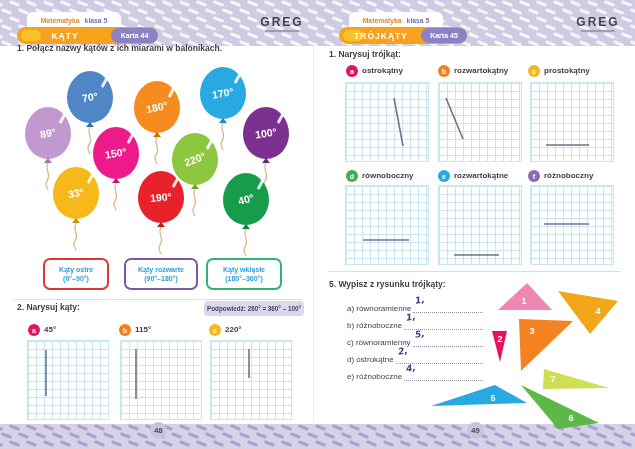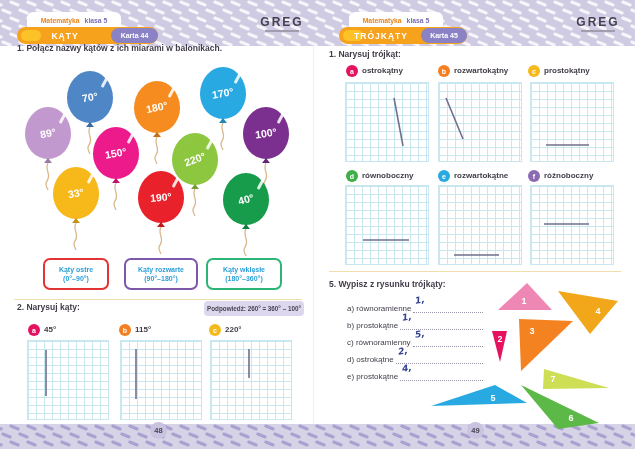--- a/index.html
+++ b/index.html
@@ -642,39 +642,39 @@
         <line x1="13" y1="38" x2="58" y2="38" stroke="#6f6f8e" stroke-width="1.6"></line>
       </svg>
     </div>
     <div class="ans-row" style="top:300px;">
       <span class="ans-label">a) równoramienne</span>
       <span class="ans-line">
         <span class="hand">1,</span>
       </span>
     </div>
     <div class="ans-row" style="top:317px;">
-      <span class="ans-label">b) prostokątne</span>
+      <span class="ans-label">b) różnoboczne</span>
       <span class="ans-line">
         <span class="hand">1,</span>
       </span>
     </div>
     <div class="ans-row" style="top:334px;">
       <span class="ans-label">c) równoramienny</span>
       <span class="ans-line">
         <span class="hand">5,</span>
       </span>
     </div>
     <div class="ans-row" style="top:351px;">
       <span class="ans-label">d) ostrokątne</span>
       <span class="ans-line">
         <span class="hand">2,</span>
       </span>
     </div>
     <div class="ans-row" style="top:368px;">
-      <span class="ans-label">e) prostokątne</span>
+      <span class="ans-label">e) różnoboczne</span>
       <span class="ans-line">
         <span class="hand">4,</span>
       </span>
     </div>
   </div>
 
 <svg class="tri-svg" width="635" height="449" viewBox="0 0 635 449">
     <polygon points="498,310 527,283 552,310" fill="#ef87b5"></polygon>
     <text x="524" y="304" class="tri-num">1</text>
     <polygon points="492,331 507,331 500,362" fill="#e5135f"></polygon>

